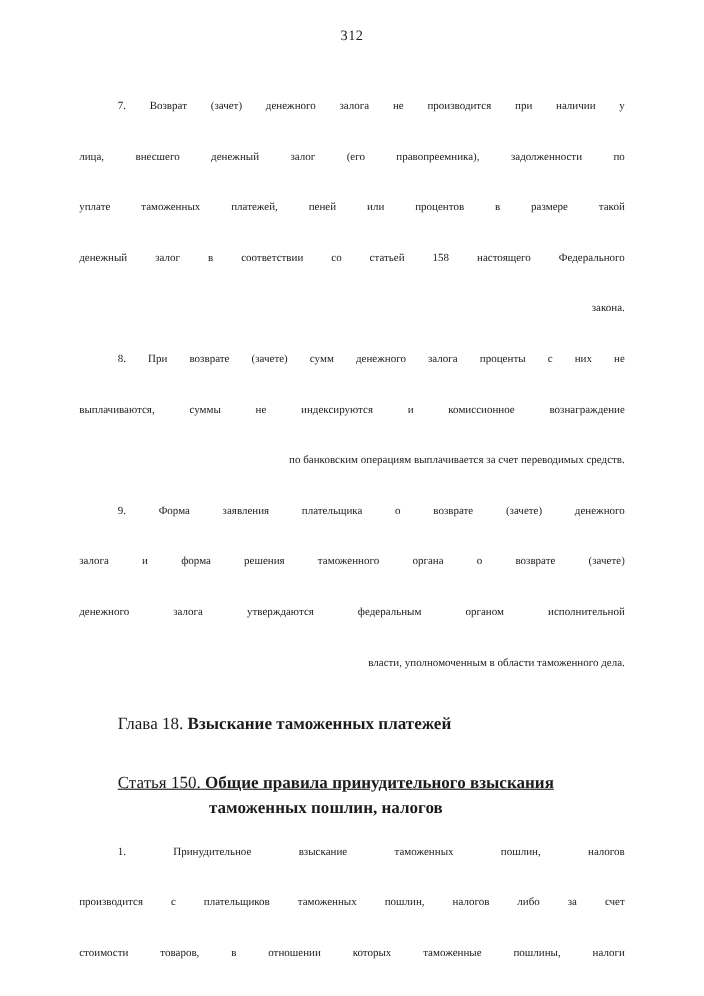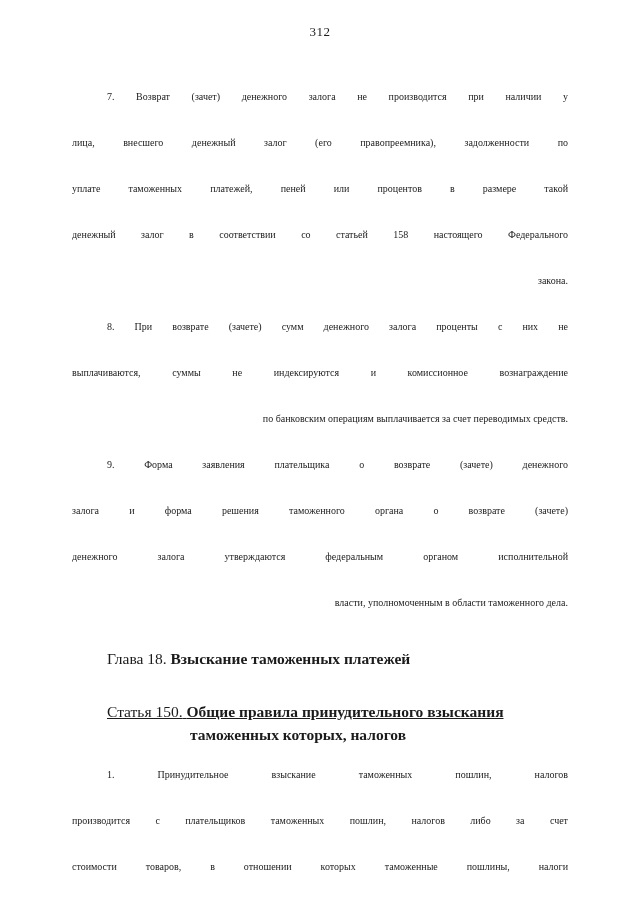--- a/index.html
+++ b/index.html
@@ -102,21 +102,21 @@
   <div class="h-chapter indent">
     <span>Глава 18.</span>
     <span class="bold">Взыскание таможенных платежей</span>
   </div>
 
   <div class="h-article">
     <div class="l1">
       <span>Статья 150.</span>
       <span class="bold">Общие правила принудительного взыскания</span>
     </div>
-    <div class="l2 bold">таможенных которых, налогов</div>
+    <div class="l2 bold">таможенных пошлин, налогов</div>
   </div>
 
   <div class="para para-last">
     <div class="line jfull indent">1. Принудительное взыскание таможенных пошлин, налогов</div>
     <div class="line jfull">производится с плательщиков таможенных пошлин, налогов либо за счет</div>
     <div class="line jfull">стоимости товаров, в отношении которых таможенные пошлины, налоги</div>
     <div class="line lastline">не уплачены.</div>
   </div>
 
 </div>

